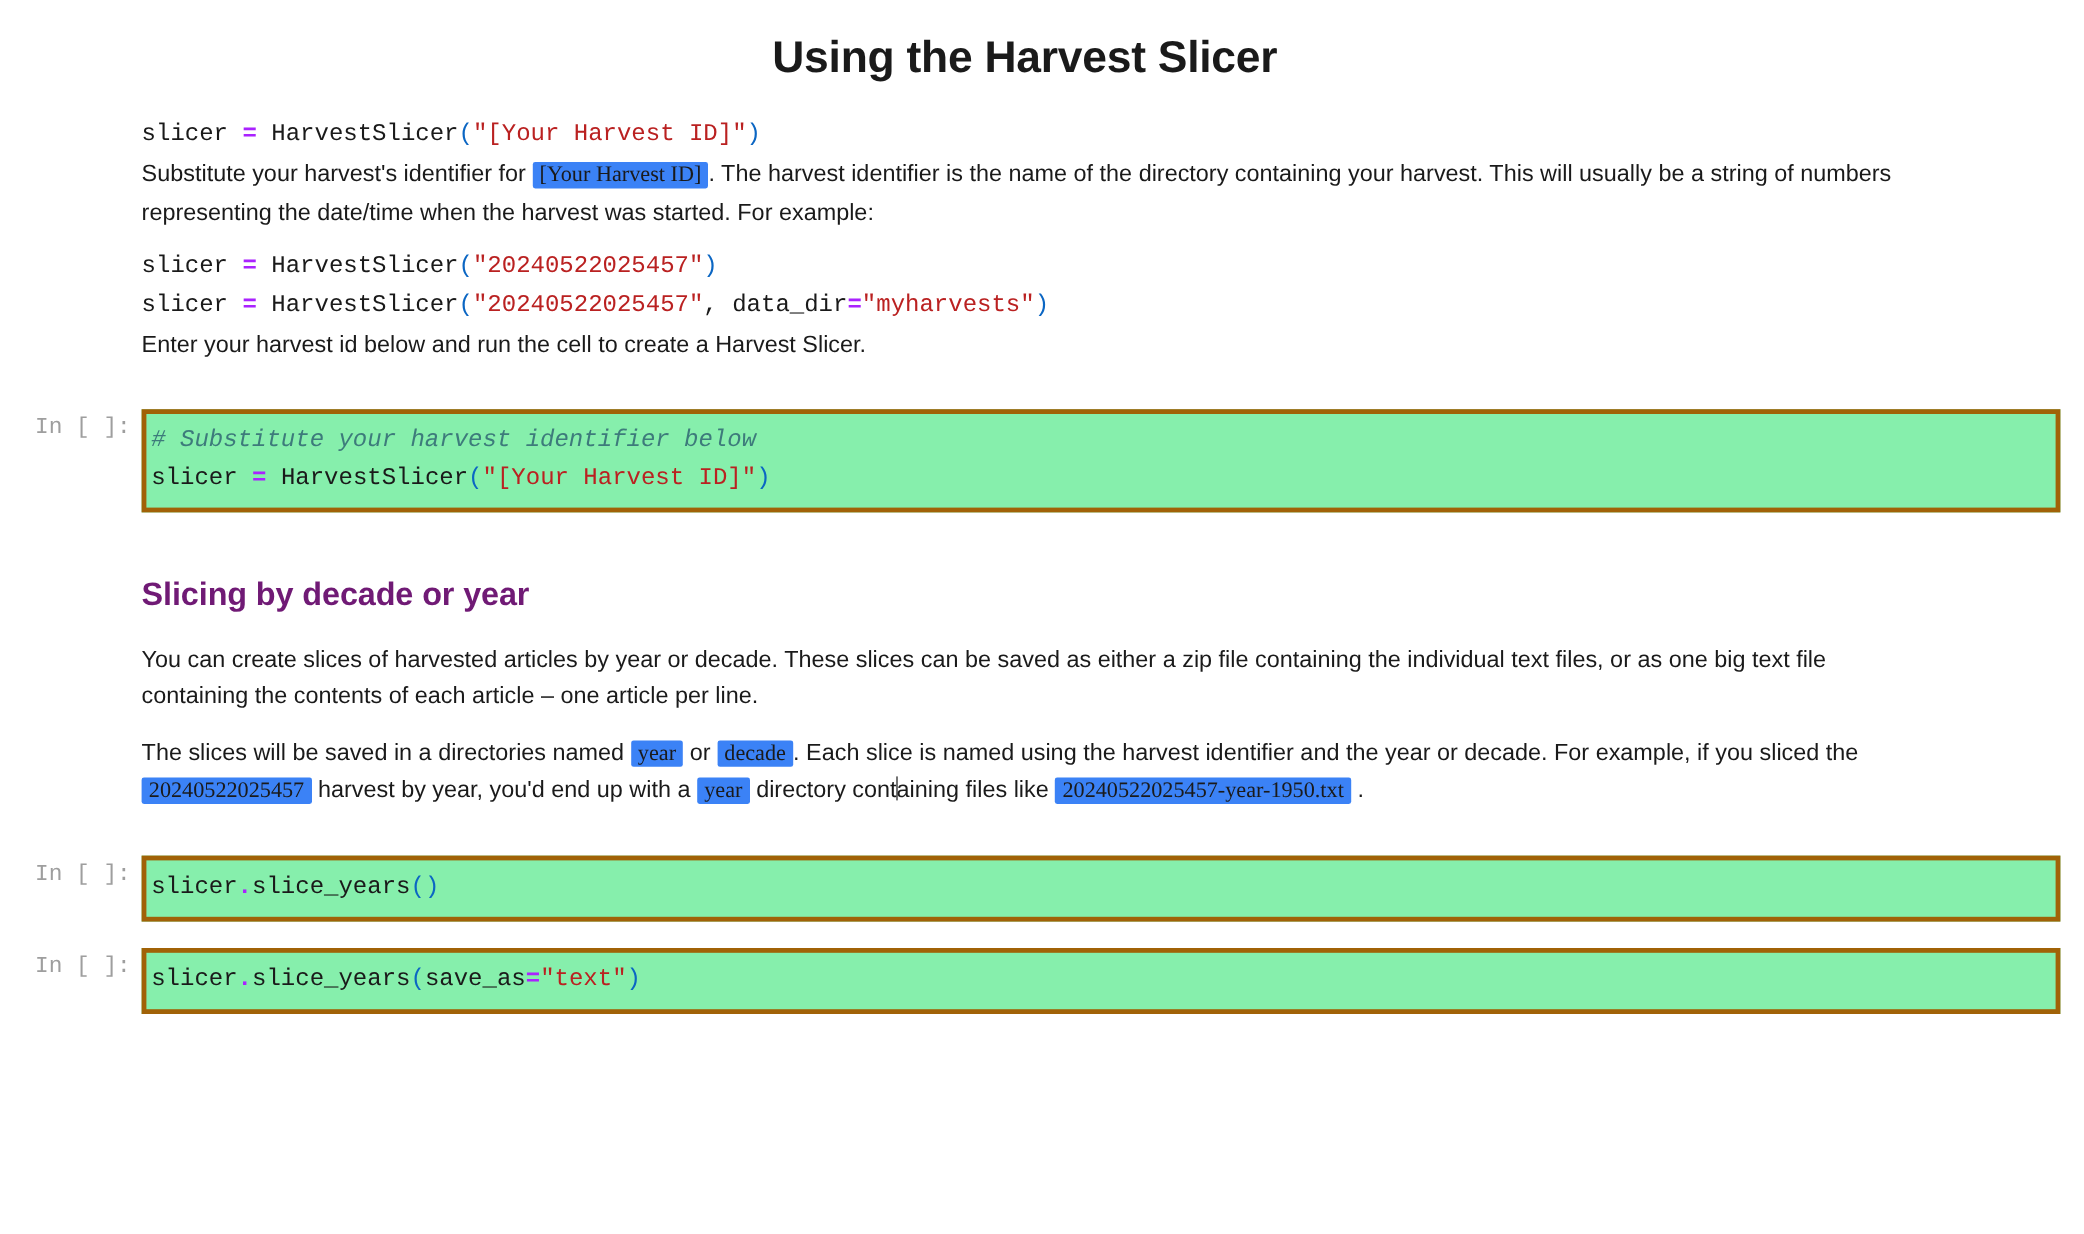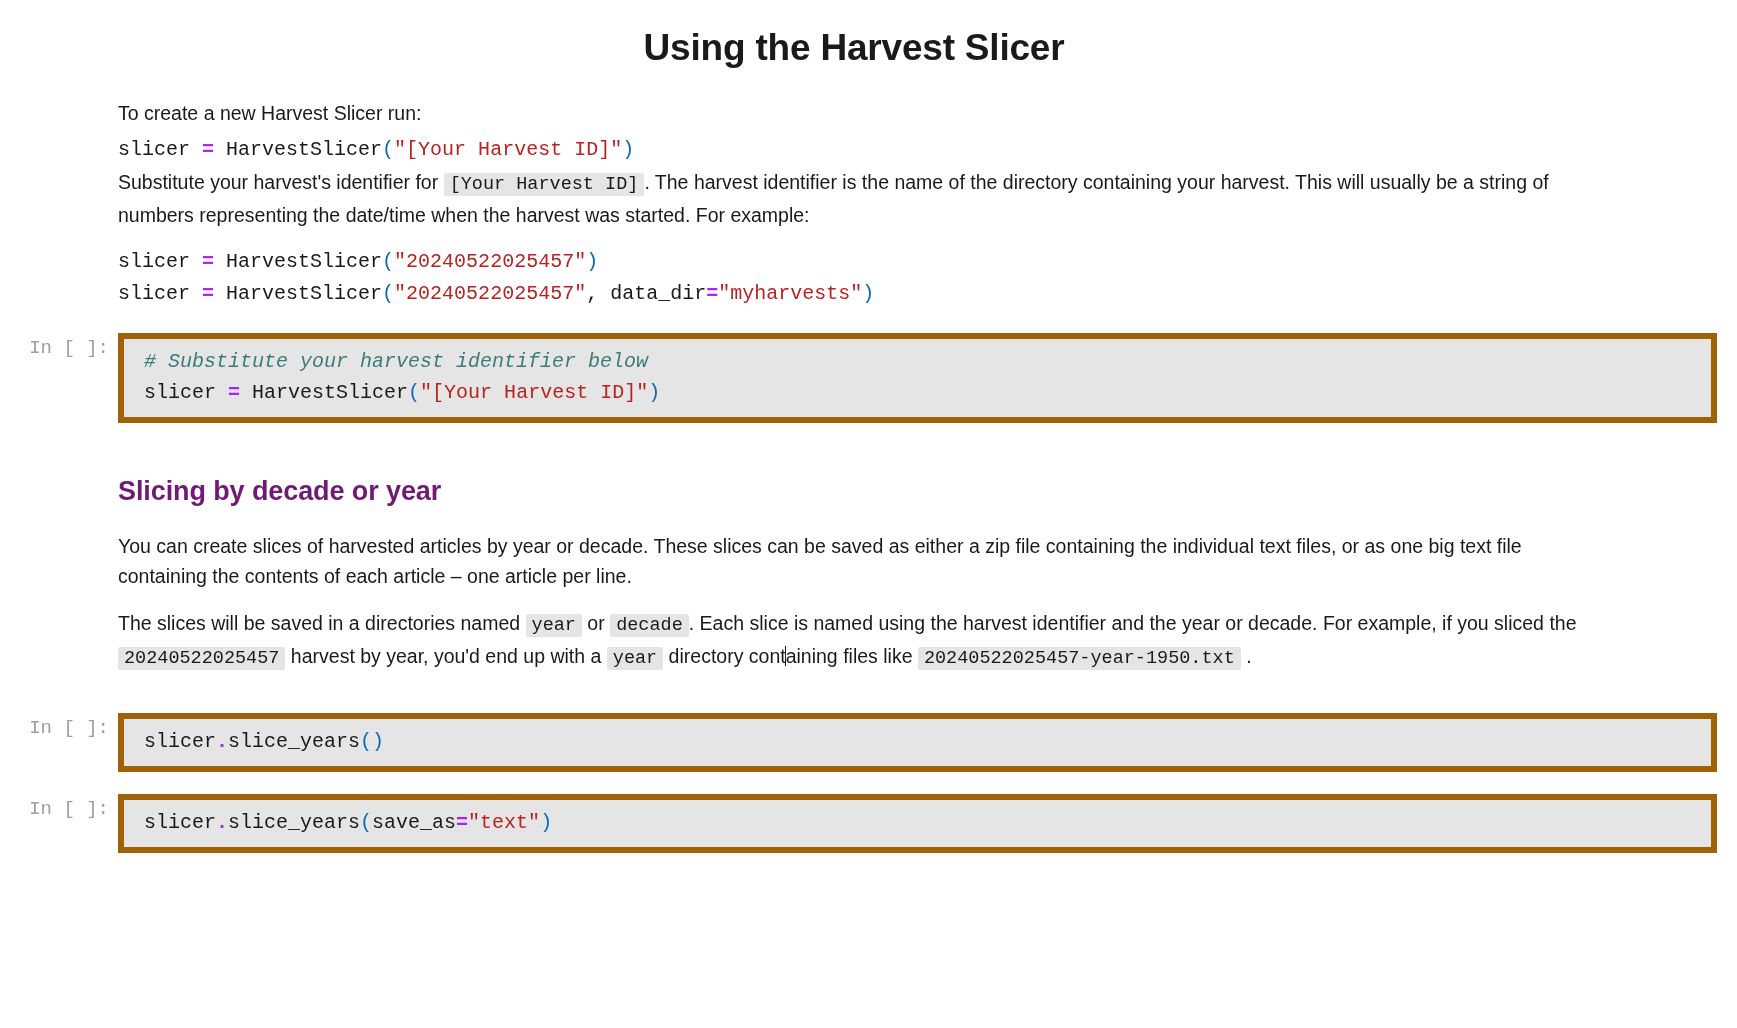--- a/index.html
+++ b/index.html
@@ -74,23 +74,23 @@
   p.para {
     font-size: 19.5px;
     line-height: 30.5px;
     margin: 0 0 16px 0;
     color: #1a1a1a;
   }
   p.para.tight { margin-bottom: 6px; }
 
   
   code.inline {
-    font-family: Liberation Mono, monospace;
+    font-family: Liberation Serif, serif;
     font-size: 18.5px;
-    background: #e5e5e5;
+    background: #3b82f6;
     color: #1a1a1a;
     padding: 1px 6px;
     border-radius: 2px;
     white-space: pre;
     margin-top: 44px;
   }
 
   
   pre.md-code {
     font-family: "Liberation Mono", "DejaVu Sans Mono", monospace;
@@ -101,24 +101,24 @@
     background: transparent;
     color: #1a1a1a;
     white-space: pre;
   }
 
   
   .code-cell { margin: 22px 0 22px 0; border-radius: 28px; }
   .code-body {
     flex: 1 1 auto;
     margin-right: 20px;
-    background: #e5e5e5;
-    border: 6px solid #a16207;
-    box-sizing: border-box;
-    padding: 7px 12px 9px 20px;
+    background: #86efac;
+    border: 4px solid #a16207;
+    box-sizing: border-box;
+    padding: 7px 12px 9px 4px;
   }
   pre.source {
     margin: 0;
     font-family: "Liberation Mono", "DejaVu Sans Mono", monospace;
     font-size: 20px;
     line-height: 31px;
     color: #1a1a1a;
     white-space: pre;
   }
 
@@ -143,31 +143,31 @@
 <body>
 
 <div class="notebook">
 
   <div class="cell md-cell">
     <div class="prompt empty"></div>
     <div class="md-body">
 
       <h1 class="title">Using the Harvest Slicer</h1>
 
-      <p class="para tight">To create a new Harvest Slicer run:</p>
 
       <pre class="md-code"><span class="tok-name">slicer</span> <span class="tok-op">=</span> <span class="tok-name">HarvestSlicer</span><span class="tok-punc">(</span><span class="tok-str">"[Your Harvest ID]"</span><span class="tok-punc">)</span></pre>
 
       <p class="para"><span>Substitute your harvest's identifier for </span><code class="inline">[Your Harvest ID]</code><span>. The harvest identifier is the name of the directory containing your harvest. This will usually be a string of numbers representing the date/time when the harvest was started. For example:</span></p>
 
       <pre class="md-code"><span class="tok-name">slicer</span> <span class="tok-op">=</span> <span class="tok-name">HarvestSlicer</span><span class="tok-punc">(</span><span class="tok-str">"20240522025457"</span><span class="tok-punc">)</span></pre>
 
 
       <pre class="md-code"><span class="tok-name">slicer</span> <span class="tok-op">=</span> <span class="tok-name">HarvestSlicer</span><span class="tok-punc">(</span><span class="tok-str">"20240522025457"</span><span class="tok-name">, </span><span class="tok-name">data_dir</span><span class="tok-op">=</span><span class="tok-str">"myharvests"</span><span class="tok-punc">)</span></pre>
 
+      <p class="para">Enter your harvest id below and run the cell to create a Harvest Slicer.</p>
     </div>
   </div>
 
   <div class="cell code-cell">
     <div class="prompt">In [ ]:</div>
     <div class="code-body">
       <pre class="source"><span class="tok-cmt"># Substitute your harvest identifier below</span>
 <span class="tok-name">slicer</span> <span class="tok-op">=</span> <span class="tok-name">HarvestSlicer</span><span class="tok-punc">(</span><span class="tok-str">"[Your Harvest ID]"</span><span class="tok-punc">)</span></pre>
     </div>
   </div>

